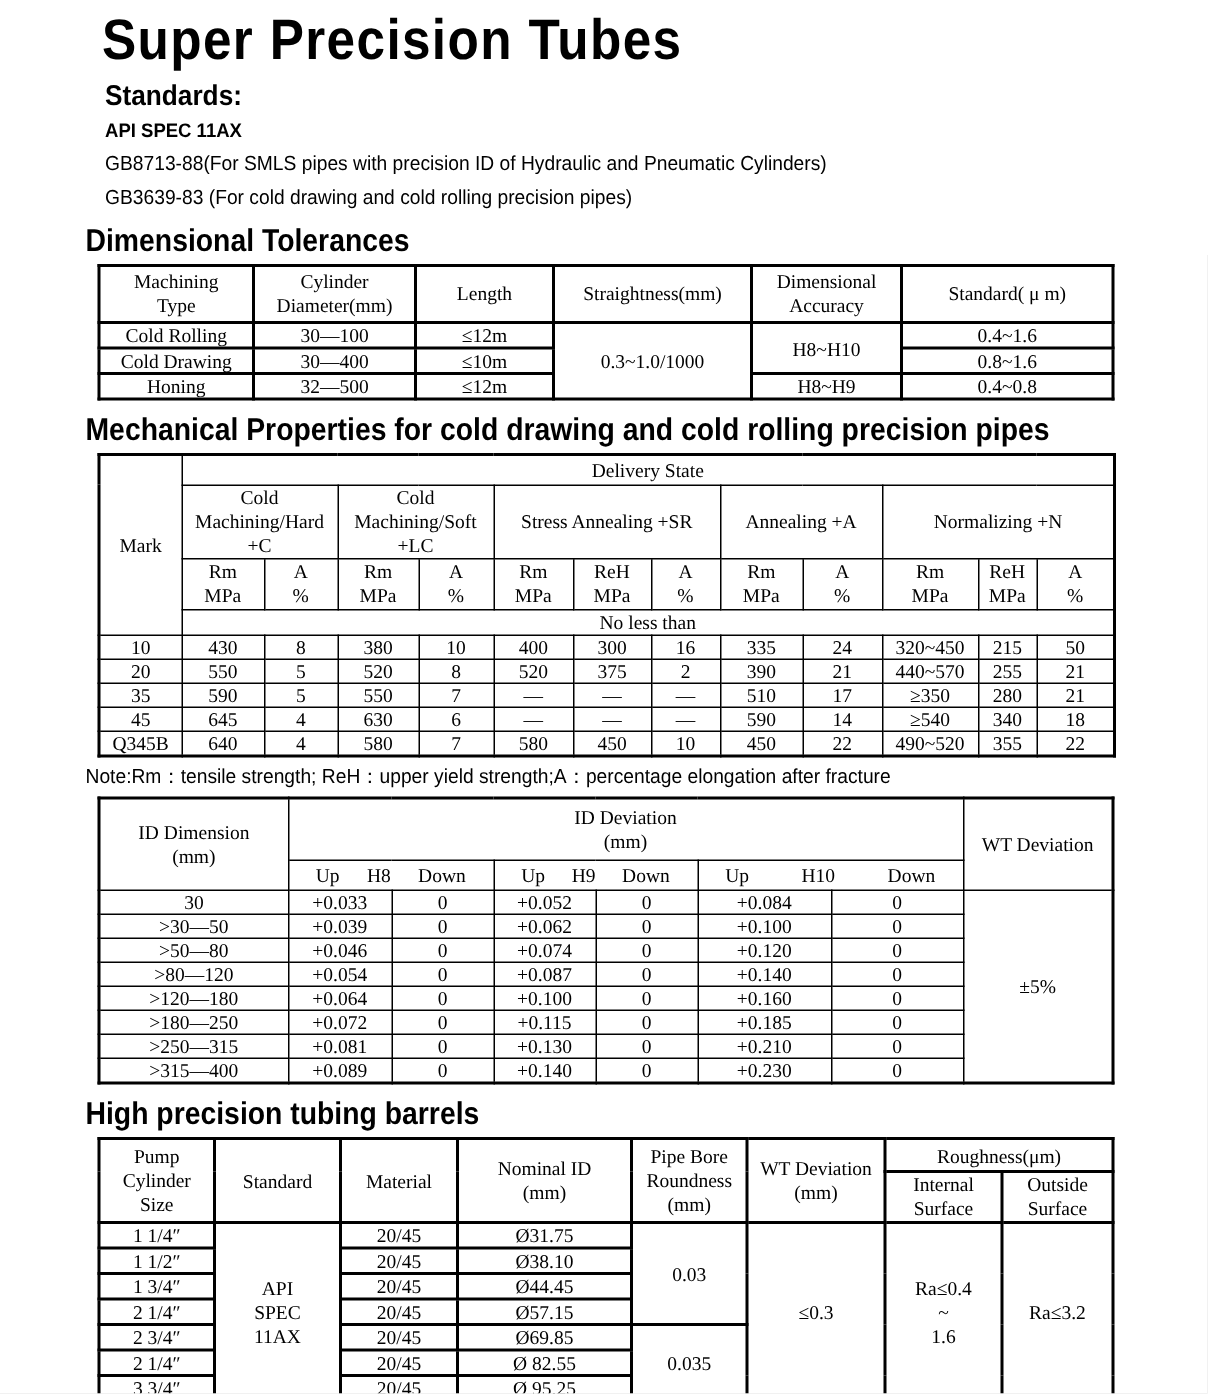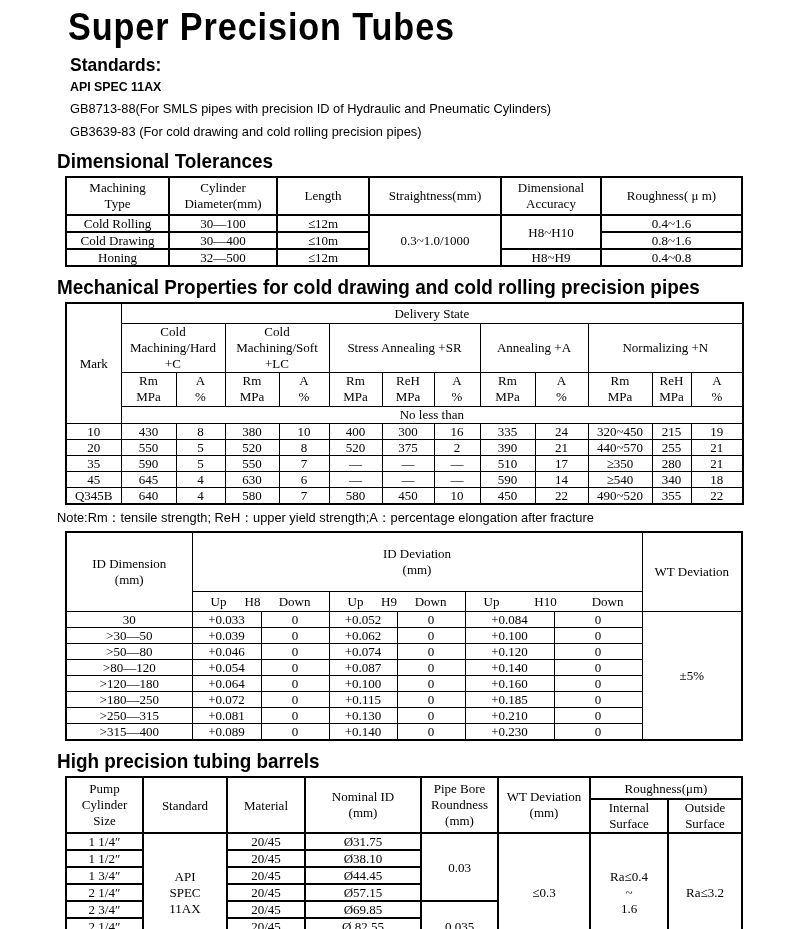--- a/index.html
+++ b/index.html
@@ -92,21 +92,21 @@
             <div class="l">Length</div>
           </td>
       <td>
             <div class="l">Straightness(mm)</div>
           </td>
       <td>
             <div class="l">Dimensional</div>
             <div class="l">Accuracy</div>
           </td>
       <td>
-            <div class="l">Roughness( μ m)</div>
+            <div class="l">Standard( μ m)</div>
           </td>
     </tr>
     <tr style="height:15px">
       <td>Cold Rolling</td>
       <td>30—100</td>
       <td>≤12m</td>
       <td rowspan="3">0.3~1.0/1000</td>
       <td rowspan="2">H8~H10</td>
       <td>0.4~1.6</td>
     </tr>
@@ -229,21 +229,21 @@
       <td>8</td>
       <td>380</td>
       <td>10</td>
       <td>400</td>
       <td>300</td>
       <td>16</td>
       <td>335</td>
       <td>24</td>
       <td>320~450</td>
       <td>215</td>
-      <td>19</td>
+      <td>50</td>
     </tr>
     <tr style="height:16px">
       <td>20</td>
       <td>550</td>
       <td>5</td>
       <td>520</td>
       <td>8</td>
       <td>520</td>
       <td>375</td>
       <td>2</td>
@@ -308,21 +308,21 @@
         <col style="width:126px">
         <col style="width:69px">
         <col style="width:68px">
         <col style="width:68px">
         <col style="width:68px">
         <col style="width:89px">
         <col style="width:88px">
         <col style="width:100px">
       </colgroup>
     <tbody>
-        <tr style="height:60px">
+        <tr style="height:42px">
       <td rowspan="2">
             <div class="l">ID Dimension</div>
             <div class="l">(mm)</div>
           </td>
       <td colspan="6">
             <div class="l">ID Deviation</div>
             <div class="l">(mm)</div>
           </td>
       <td rowspan="2" class="nb">WT Deviation</td>
     </tr>

